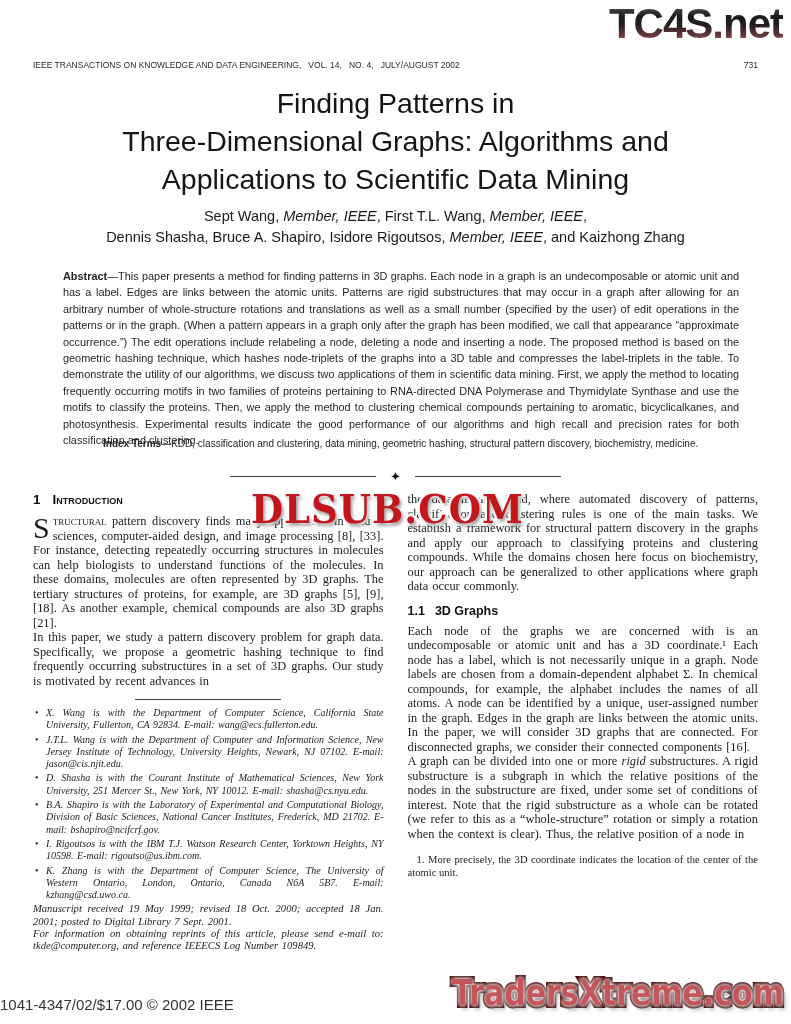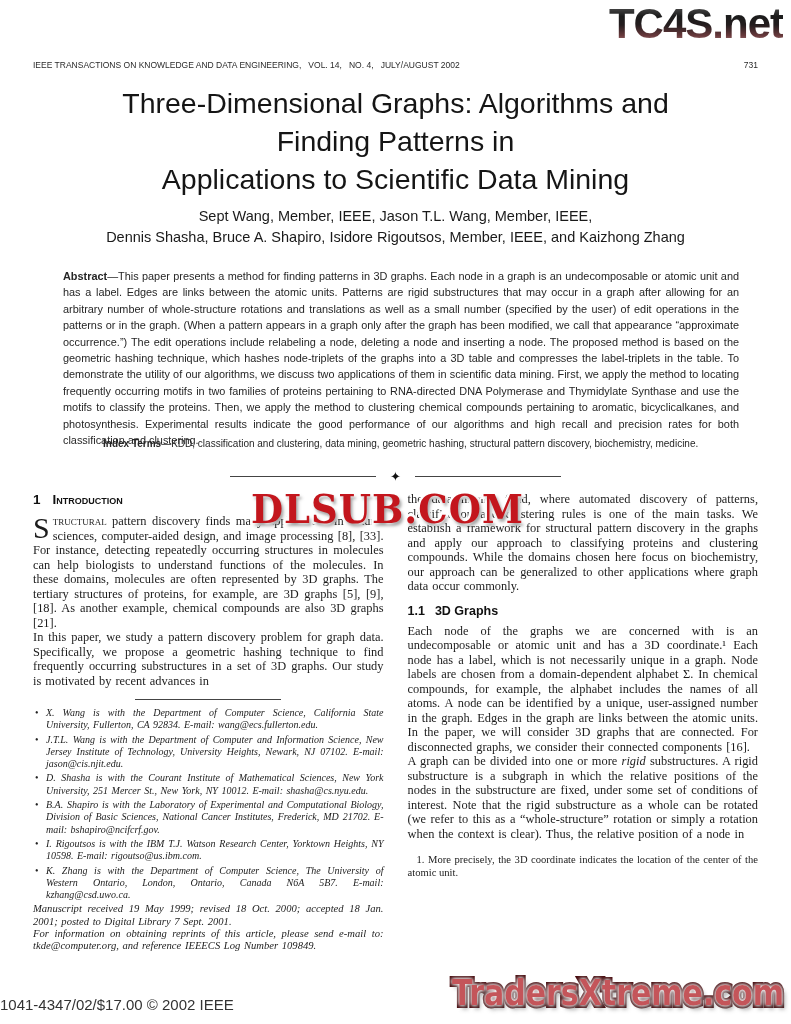--- a/index.html
+++ b/index.html
@@ -31,21 +31,21 @@
   
   .title {
     position:absolute; top:84px; left:0; right:0; text-align:center;
     font-family:"Liberation Sans", sans-serif; font-size:28.5px; line-height:38px;
     font-weight:400; color:#151515;
   }
   .authors {
     position:absolute; top:206px; left:0; right:0; text-align:center;
     font-family:"Liberation Sans", sans-serif; font-size:14.5px; line-height:20.5px; color:#1a1a1a;
   }
-  .authors .it { }
+  .authors .it { font-style:italic; }
 
   
   .abstract {
     position:absolute; top:268px; left:63px; right:52px;
     font-family:"Liberation Sans", sans-serif; font-size:10.9px; line-height:16.4px;
     text-align:justify; color:#262626;
   }
   .abstract b { font-weight:bold; }
   .index-terms {
     position:absolute; top:436px; left:63px; right:52px;
@@ -132,27 +132,27 @@
 <div class="page">
 
   <div class="tc4s-logo">TC4S.net</div>
 
   <div class="run-head">
     <span>IEEE TRANSACTIONS ON KNOWLEDGE AND DATA ENGINEERING,   VOL. 14,   NO. 4,   JULY/AUGUST 2002</span>
     <span>731</span>
   </div>
 
   <div class="title">
+    <div>Finding Patterns in</div>
     <div>Three-Dimensional Graphs: Algorithms and</div>
-    <div>Finding Patterns in</div>
     <div>Applications to Scientific Data Mining</div>
   </div>
 
   <div class="authors">
-    <div><span>Sept Wang, </span><span class="it">Member, IEEE</span><span>, Jason T.L. Wang, </span><span class="it">Member, IEEE</span><span>,</span></div>
+    <div><span>Sept Wang, </span><span class="it">Member, IEEE</span><span>, First T.L. Wang, </span><span class="it">Member, IEEE</span><span>,</span></div>
     <div><span>Dennis Shasha, Bruce A. Shapiro, Isidore Rigoutsos, </span><span class="it">Member, IEEE</span><span>, and Kaizhong Zhang</span></div>
   </div>
 
   <div class="abstract">
     <b>Abstract</b><span>—This paper presents a method for finding patterns in 3D graphs. Each node in a graph is an undecomposable or atomic unit and has a label. Edges are links between the atomic units. Patterns are rigid substructures that may occur in a graph after allowing for an arbitrary number of whole-structure rotations and translations as well as a small number (specified by the user) of edit operations in the patterns or in the graph. (When a pattern appears in a graph only after the graph has been modified, we call that appearance “approximate occurrence.”) The edit operations include relabeling a node, deleting a node and inserting a node. The proposed method is based on the geometric hashing technique, which hashes node-triplets of the graphs into a 3D table and compresses the label-triplets in the table. To demonstrate the utility of our algorithms, we discuss two applications of them in scientific data mining. First, we apply the method to locating frequently occurring motifs in two families of proteins pertaining to RNA-directed DNA Polymerase and Thymidylate Synthase and use the motifs to classify the proteins. Then, we apply the method to clustering chemical compounds pertaining to aromatic, bicyclicalkanes, and photosynthesis. Experimental results indicate the good performance of our algorithms and high recall and precision rates for both classification and clustering.</span>
   </div>
 
   <div class="index-terms">
     <b>Index Terms</b><span>—KDD, classification and clustering, data mining, geometric hashing, structural pattern discovery, biochemistry, medicine.</span>
   </div>

